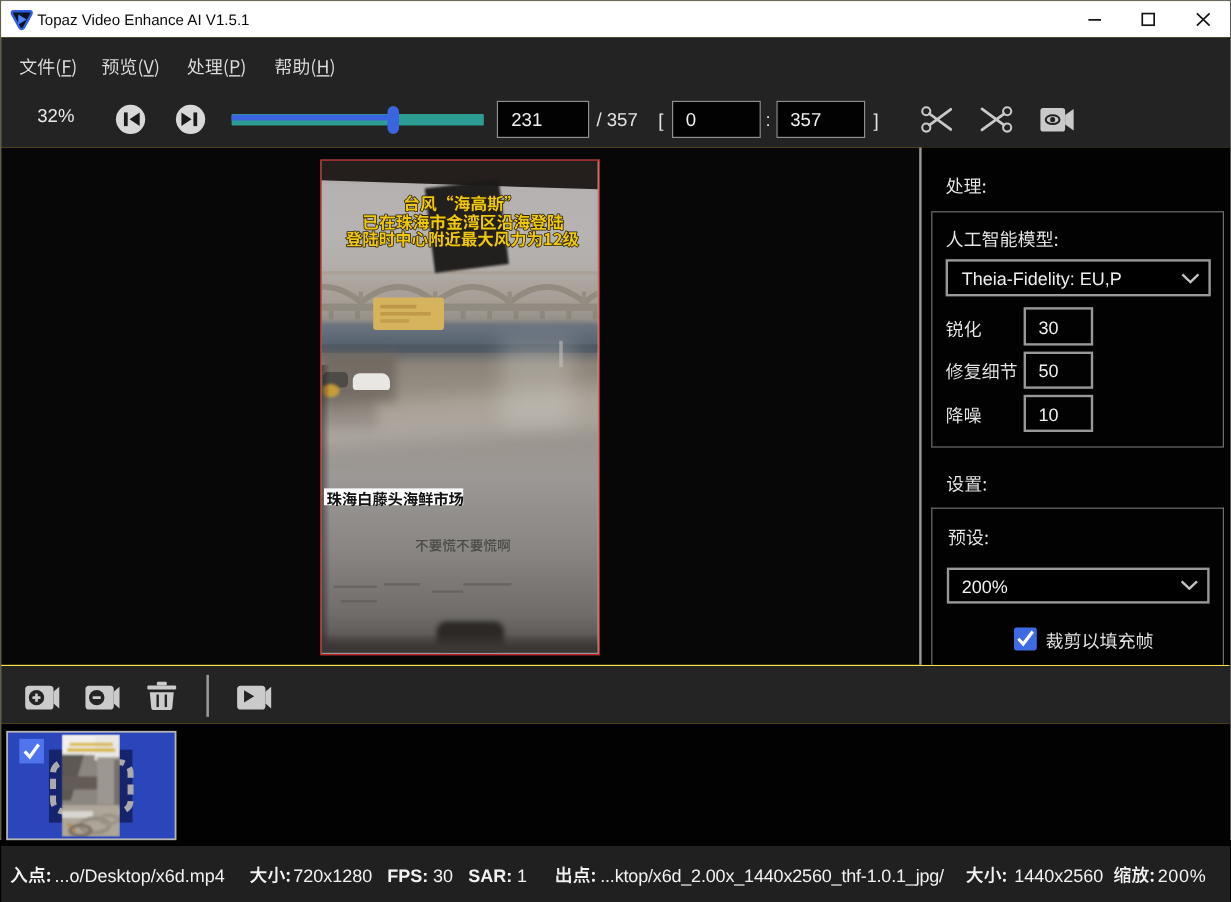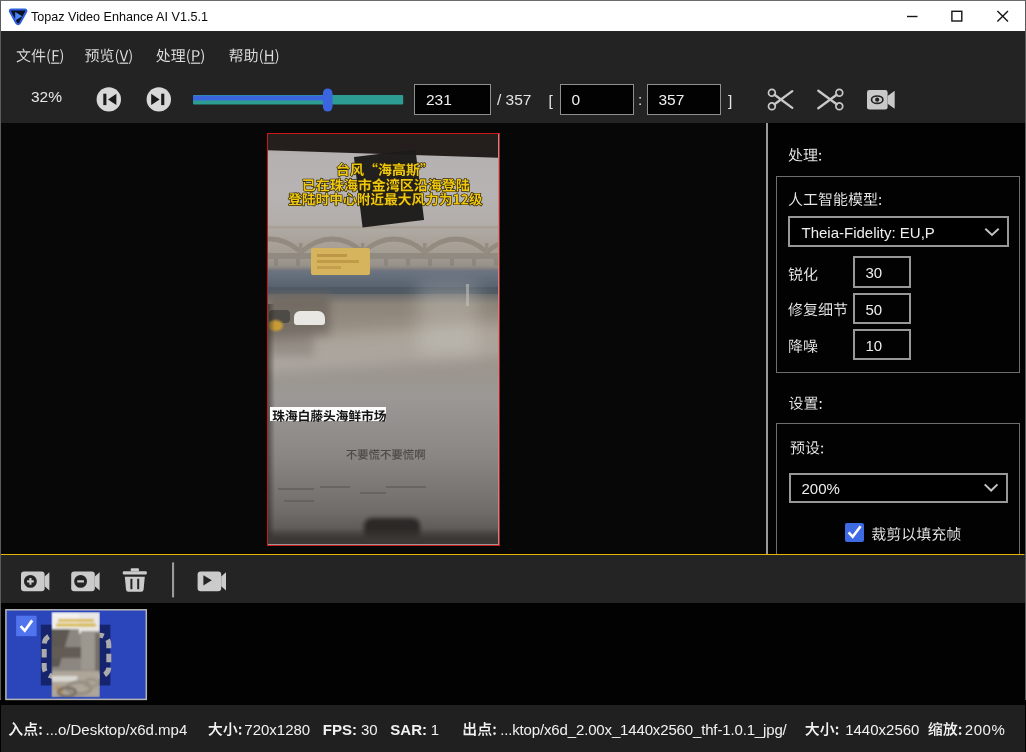--- a/index.html
+++ b/index.html
@@ -1,17 +1,17 @@
 <!DOCTYPE html>
 <html><head><meta charset="utf-8"><title>Topaz Video Enhance AI</title>
 <style>
 * { margin:0; padding:0; box-sizing:border-box; }
 html,body { width:1026px; height:752px; background:#000; overflow:hidden;
   font-family:"Liberation Sans", sans-serif; }
-#page { position:relative; width:1026px; height:700px; background:#eab308;
+#page { position:relative; width:1026px; height:700px; background:#fde047;
   border-left:1px solid #5c5c5c; border-right:2px solid #5c5c5c; border-top:1px solid #6a6a6a; border-bottom:1.4px solid #8a8a8a; }
 .abs { position:absolute; }
 #ov { position:absolute; left:0; top:0; z-index:50; }
 #titlebar { left:0; top:0; width:1024px; height:30px; background:#fff; }
 #band { left:0; top:30px; width:1024px; height:92px; background:#232323; }
 #mainarea { left:0; top:122px; width:1024px; height:431px; background:#070707; }
 #panelbg { left:767px; top:122px; width:257px; height:431px; background:#020202; }
 #divider { left:764.8px; top:122px; width:2.2px; height:431px; background:#999; }
 .inputbox { background:#020202; border:1.6px solid #8f8f8f; }
 #grp1 { left:774.5px; top:175px; width:244.5px; height:197px; border:1.2px solid #6e6e6e; }

